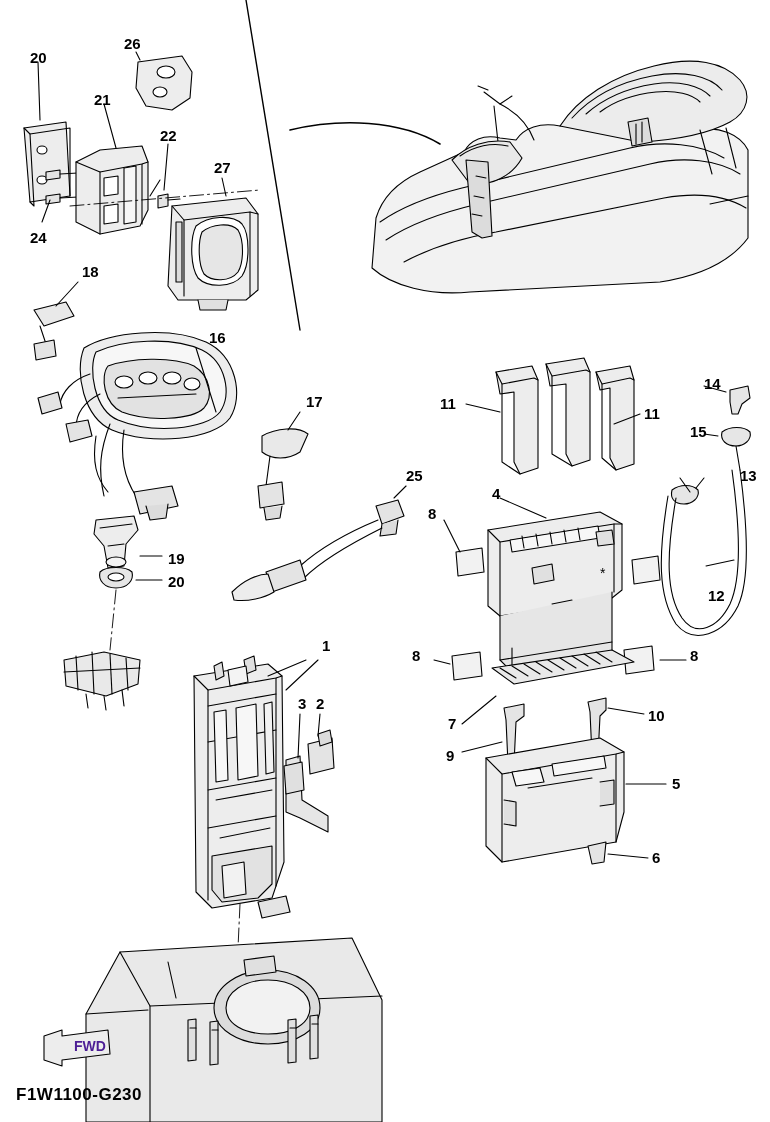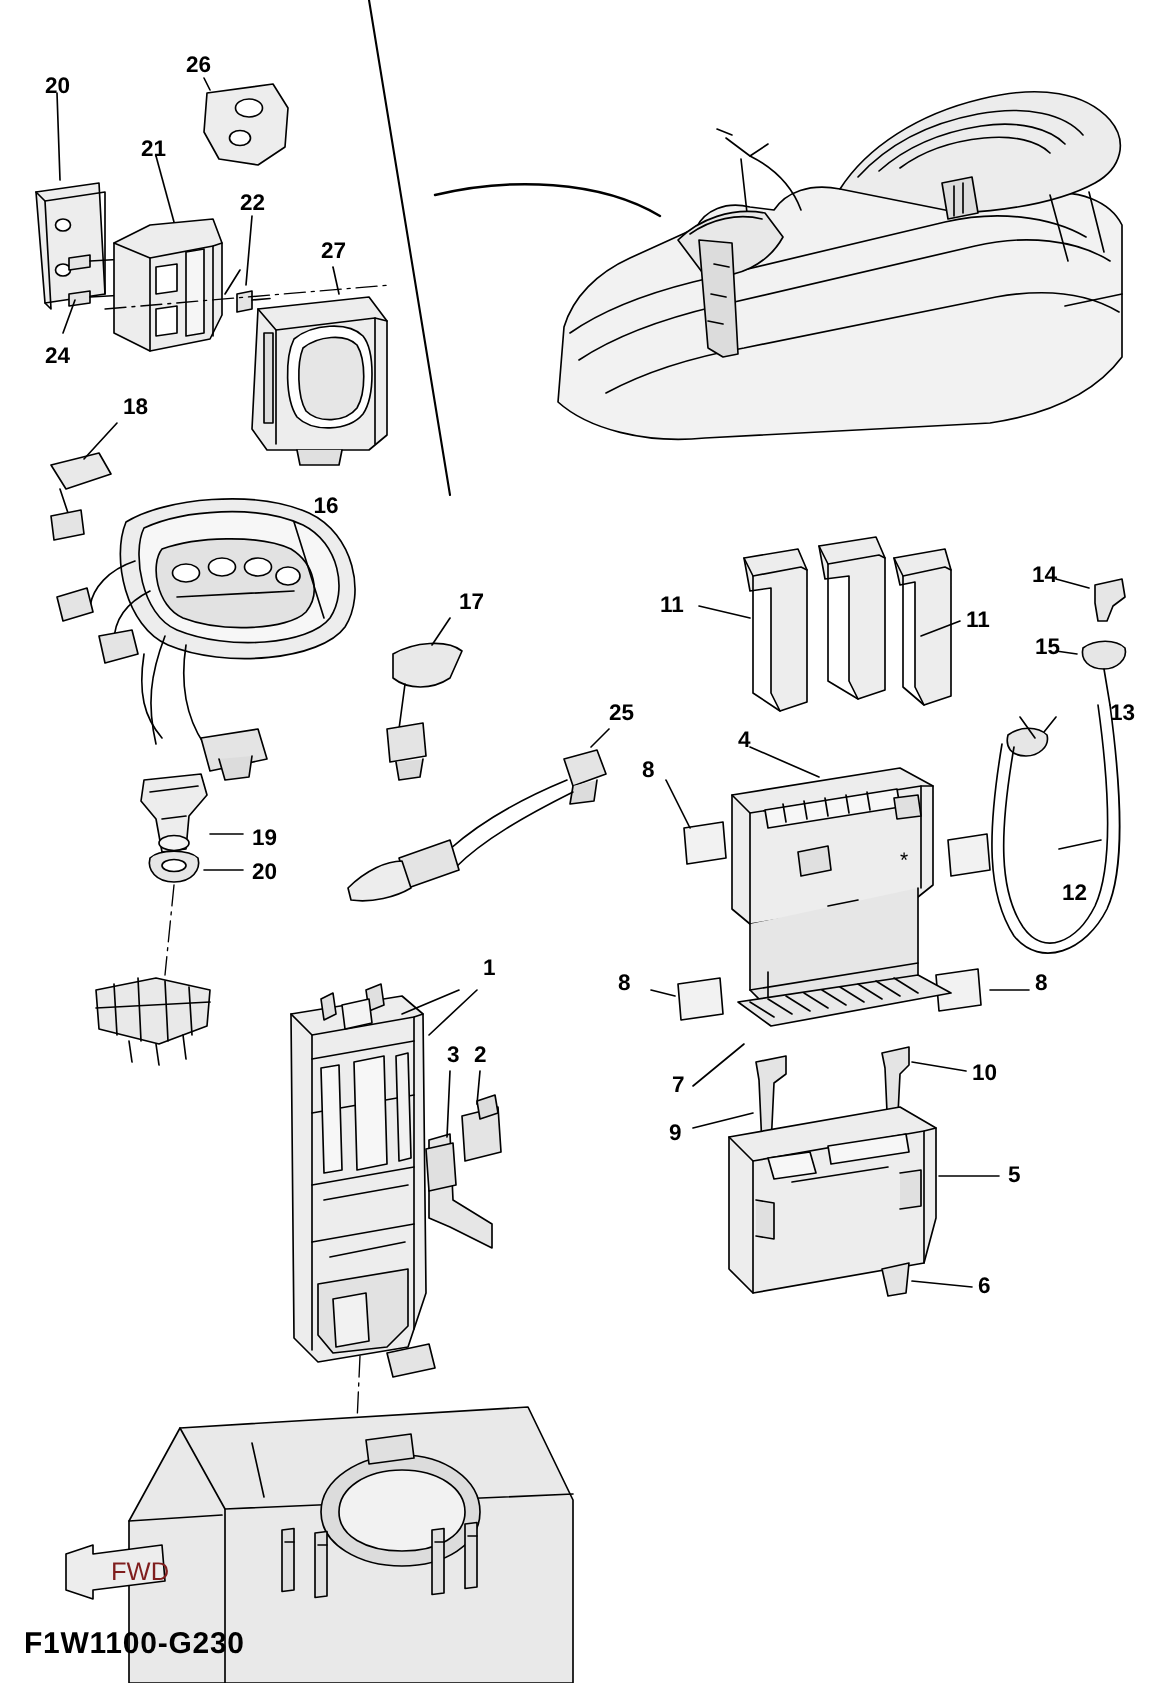--- a/index.html
+++ b/index.html
@@ -31,33 +31,33 @@
     font-weight: bold;
     color: #000000;
     line-height: 1;
     white-space: nowrap;
   }
   .partcode {
     position: absolute;
     left: 16px;
     top: 1085px;
     font-family: "Liberation Sans", sans-serif;
-    font-size: 20px;
+    font-size: 17px;
     font-weight: bold;
     letter-spacing: 0.5px;
     color: #000;
   }
   .fwd-label {
     position: absolute;
     left: 74px;
     top: 1038px;
     font-family: "Liberation Sans", sans-serif;
-    font-size: 17px;
-    font-weight: normal;
-    color: #7f1d1d;
+    font-size: 14px;
+    font-weight: bold;
+    color: #4c1d95;
   }
 </style>
 </head>
 <body>
 
 <div id="page">
 
   <svg class="diagram" viewBox="0 0 770 1122">
     <g fill="none" stroke="#000" stroke-width="1.1" stroke-linejoin="round" stroke-linecap="round">
 
@@ -424,21 +424,21 @@
   <div class="callout" style="left:214px; top:160px;">27</div>
   <div class="callout" style="left:30px;  top:230px;">24</div>
   <div class="callout" style="left:82px;  top:264px;">18</div>
   <div class="callout" style="left:182px; top:330px;margin-left:27px;">16</div>
   <div class="callout" style="left:306px; top:394px;">17</div>
   <div class="callout" style="left:168px; top:551px;">19</div>
   <div class="callout" style="left:168px; top:574px;">20</div>
   <div class="callout" style="left:406px; top:468px;">25</div>
   <div class="callout" style="left:440px; top:396px;">11</div>
   <div class="callout" style="left:644px; top:406px;">11</div>
-  <div class="callout" style="left:688px; top:376px;">14</div>
+  <div class="callout" style="left:704px; top:376px;">14</div>
   <div class="callout" style="left:690px; top:424px;">15</div>
   <div class="callout" style="left:740px; top:468px;">13</div>
   <div class="callout" style="left:492px; top:486px;">4</div>
   <div class="callout" style="left:428px; top:506px;">8</div>
   <div class="callout" style="left:708px; top:588px;">12</div>
   <div class="callout" style="left:412px; top:648px;">8</div>
   <div class="callout" style="left:690px; top:648px;">8</div>
   <div class="callout" style="left:448px; top:716px;">7</div>
   <div class="callout" style="left:648px; top:708px;">10</div>
   <div class="callout" style="left:446px; top:748px;">9</div>

